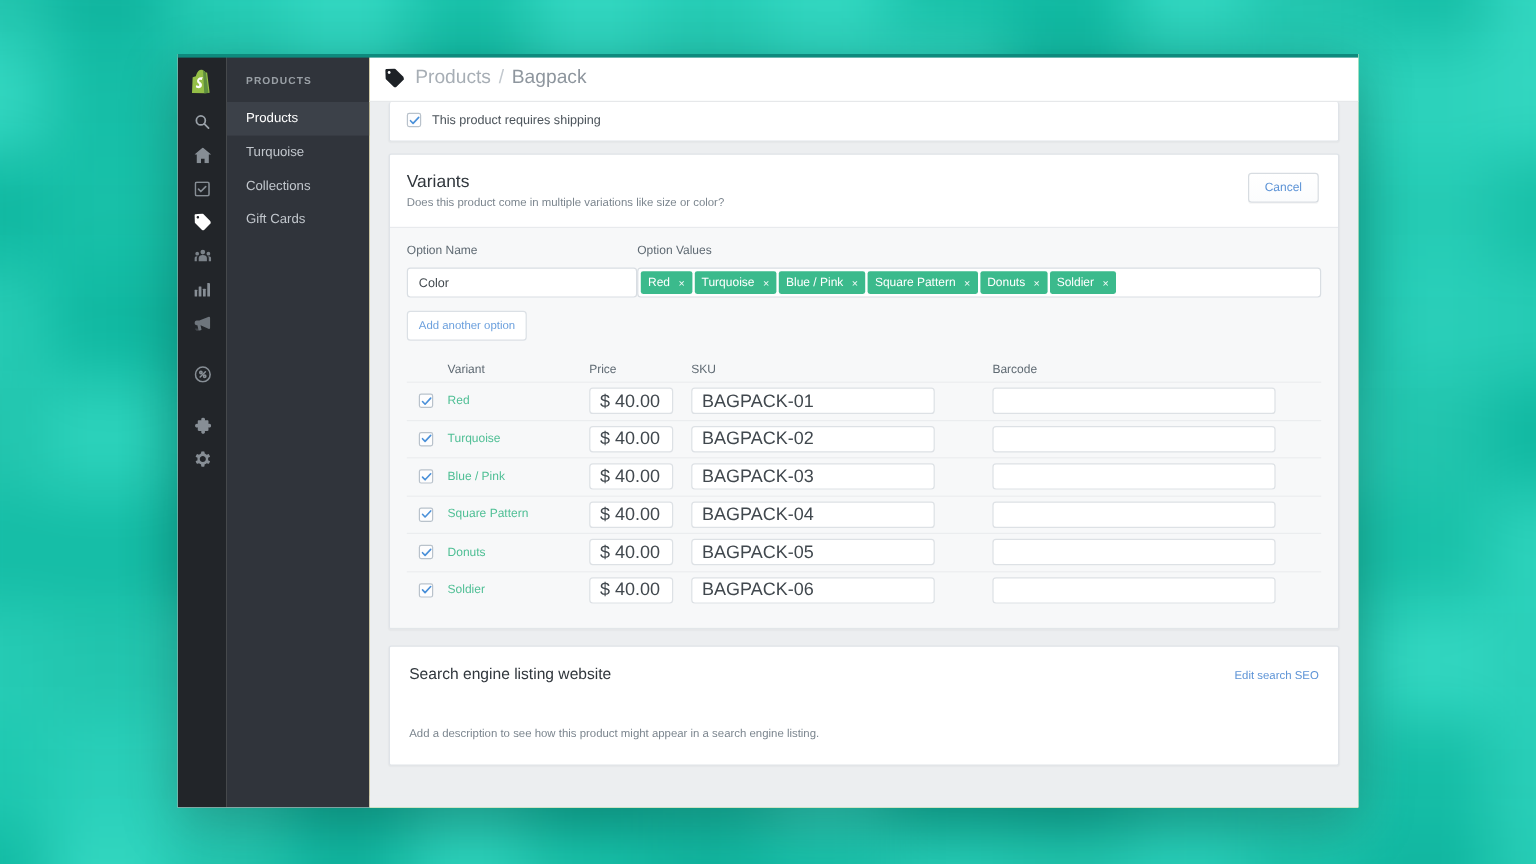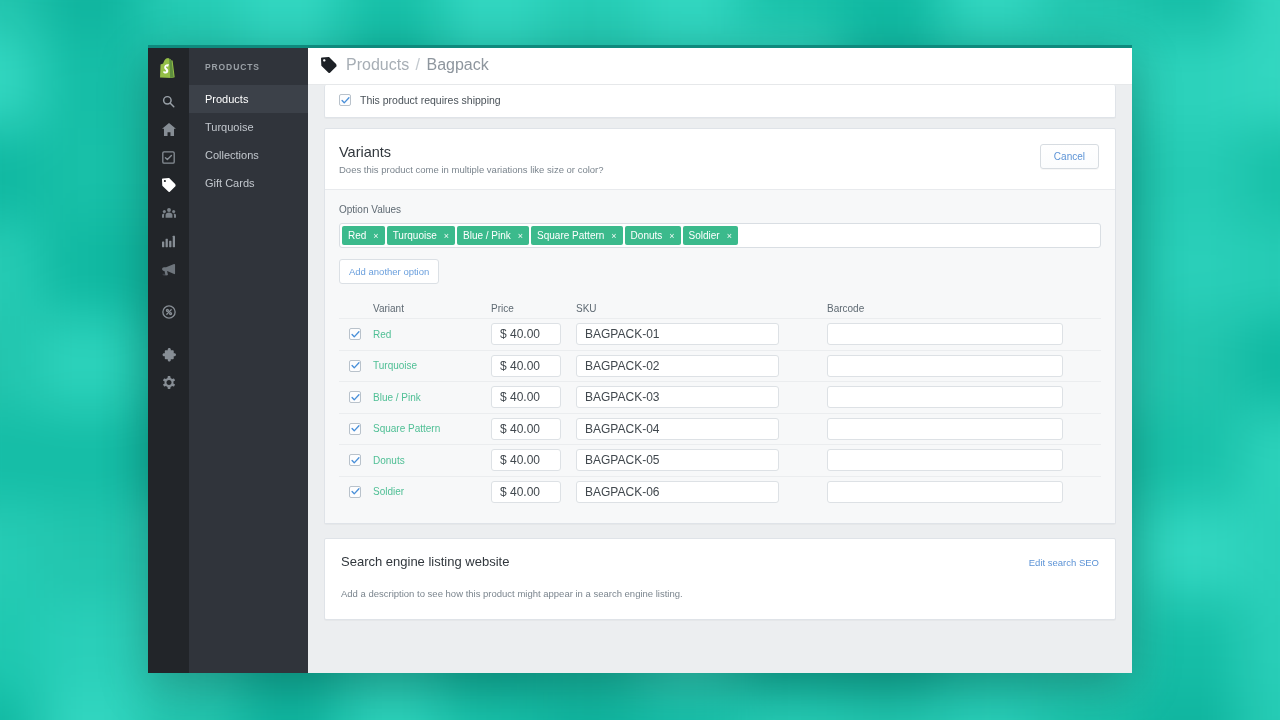--- a/index.html
+++ b/index.html
@@ -252,39 +252,39 @@
   .c-bar   { flex: 1; }
 
   .hcell { font-size: 10px; color: #5f6a73; }
 
   .cell-input {
     width: 100%;
     height: 22px;
     border: 1px solid #dde1e5;
     border-radius: 3px;
     background: #ffffff;
-    font-size: 12px;
+    font-size: 15px;
     color: #41484e;
     padding: 0 8px;
     font-family: inherit;
     outline: none;
   }
   .c-price .cell-input { width: 70px; }
   .c-sku .cell-input   { width: 203px; }
   .c-bar .cell-input   { width: 236px; }
 
   
   #seo-card {
     margin-top: 14px;
     padding: 15px 16px 20px 16px;
   }
   #seo-head { display: flex; justify-content: space-between; align-items: baseline; }
   #seo-title { font-size: 13px; color: #31373d; font-weight: normal; }
   #seo-link { font-size: 9.5px; color: #5c93d6; cursor: pointer; }
-  #seo-note { font-size: 9.5px; color: #7b858e; margin-top: 19px; }
+  #seo-note { font-size: 9.5px; color: #7b858e; margin-top: 37px; }
 
   #bottom-fade {
     position: absolute; left: 0; right: 0; bottom: 0; height: 10px;
     background: #eceef0;
   }
 </style>
 </head>
 <body>
 
 <div id="backdrop">
@@ -557,20 +557,24 @@
           <div>
             <div id="variants-title">Variants</div>
             <div id="variants-sub">Does this product come in multiple variations like size or color?</div>
           </div>
           <button class="btn">Cancel</button>
         </div>
 
         <div id="variants-body">
 
           <div class="field-row">
+            <div class="col-opt-name">
+              <span class="flabel">Option Name</span>
+              <input class="txtinput" value="Color" style="">
+            </div>
             <div class="col-opt-vals">
               <span class="flabel">Option Values</span>
               <div id="tagbox">
                   <span class="tag">
                     <span>Red</span>
                     <span class="x">×</span>
                   </span>
                   <span class="tag">
                     <span>Turquoise</span>
                     <span class="x">×</span>

